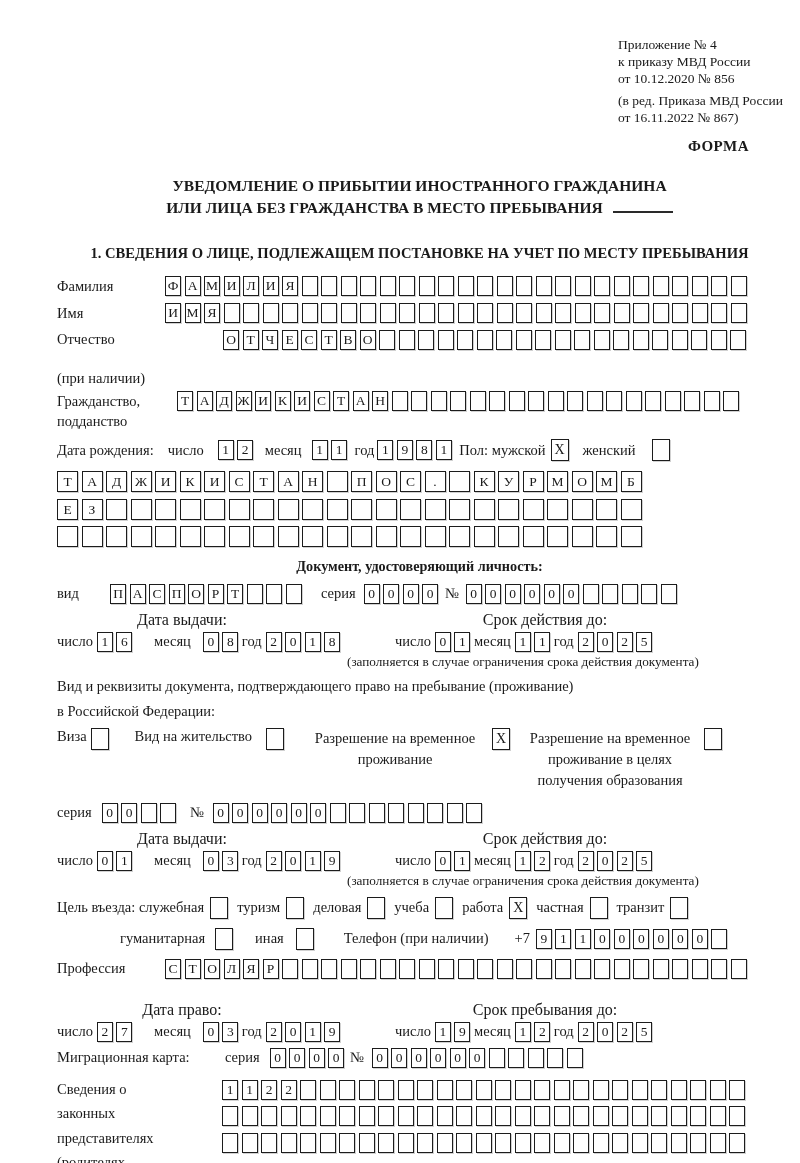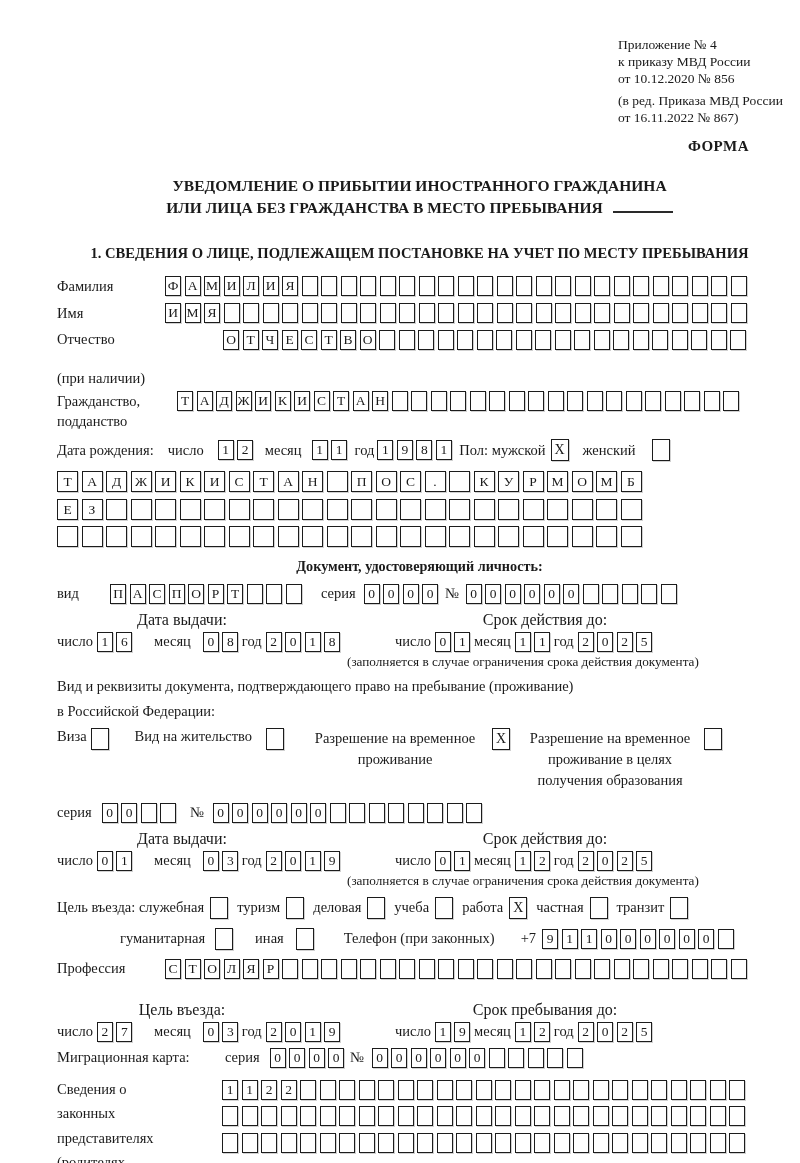--- a/index.html
+++ b/index.html
@@ -544,21 +544,21 @@
     <span class="cbox"></span>
     <span class="lbl">транзит</span>
     <span class="cbox"></span>
   </div>
 
   <div class="hrow">
     <span class="lbl">гуманитарная</span>
     <span class="cbox" style="margin-left:10px;"></span>
     <span class="lbl" style="margin-left:22px;">иная</span>
     <span class="cbox" style="margin-left:12px;"></span>
-    <span class="lbl" style="margin-left:30px;">Телефон (при законных)</span>
+    <span class="lbl" style="margin-left:30px;">Телефон (при наличии)</span>
     <span class="lbl" style="margin-left:26px;margin-right:6px;">+7</span>
     <span class="cells">
         <span class="cell">9</span>
         <span class="cell">1</span>
         <span class="cell">1</span>
         <span class="cell">0</span>
         <span class="cell">0</span>
         <span class="cell">0</span>
         <span class="cell">0</span>
         <span class="cell">0</span>
@@ -598,21 +598,21 @@
         <span class="cell"></span>
         <span class="cell"></span>
         <span class="cell"></span>
         <span class="cell"></span>
         <span class="cell"></span>
       </span>
   </div>
 
   <div class="dates" style="margin-bottom:6px;">
     <div class="dcol-l">
-      <div class="dhead dhead-l">Цель въезда:</div>
+      <div class="dhead dhead-l">Дата право:</div>
       <div class="dline">
         <span class="lbl">число</span>
         <span class="cells">
             <span class="cell">2</span>
             <span class="cell">7</span>
           </span>
         <span class="lbl gap18">месяц</span>
         <span class="cells gap8">
             <span class="cell">0</span>
             <span class="cell">3</span>

